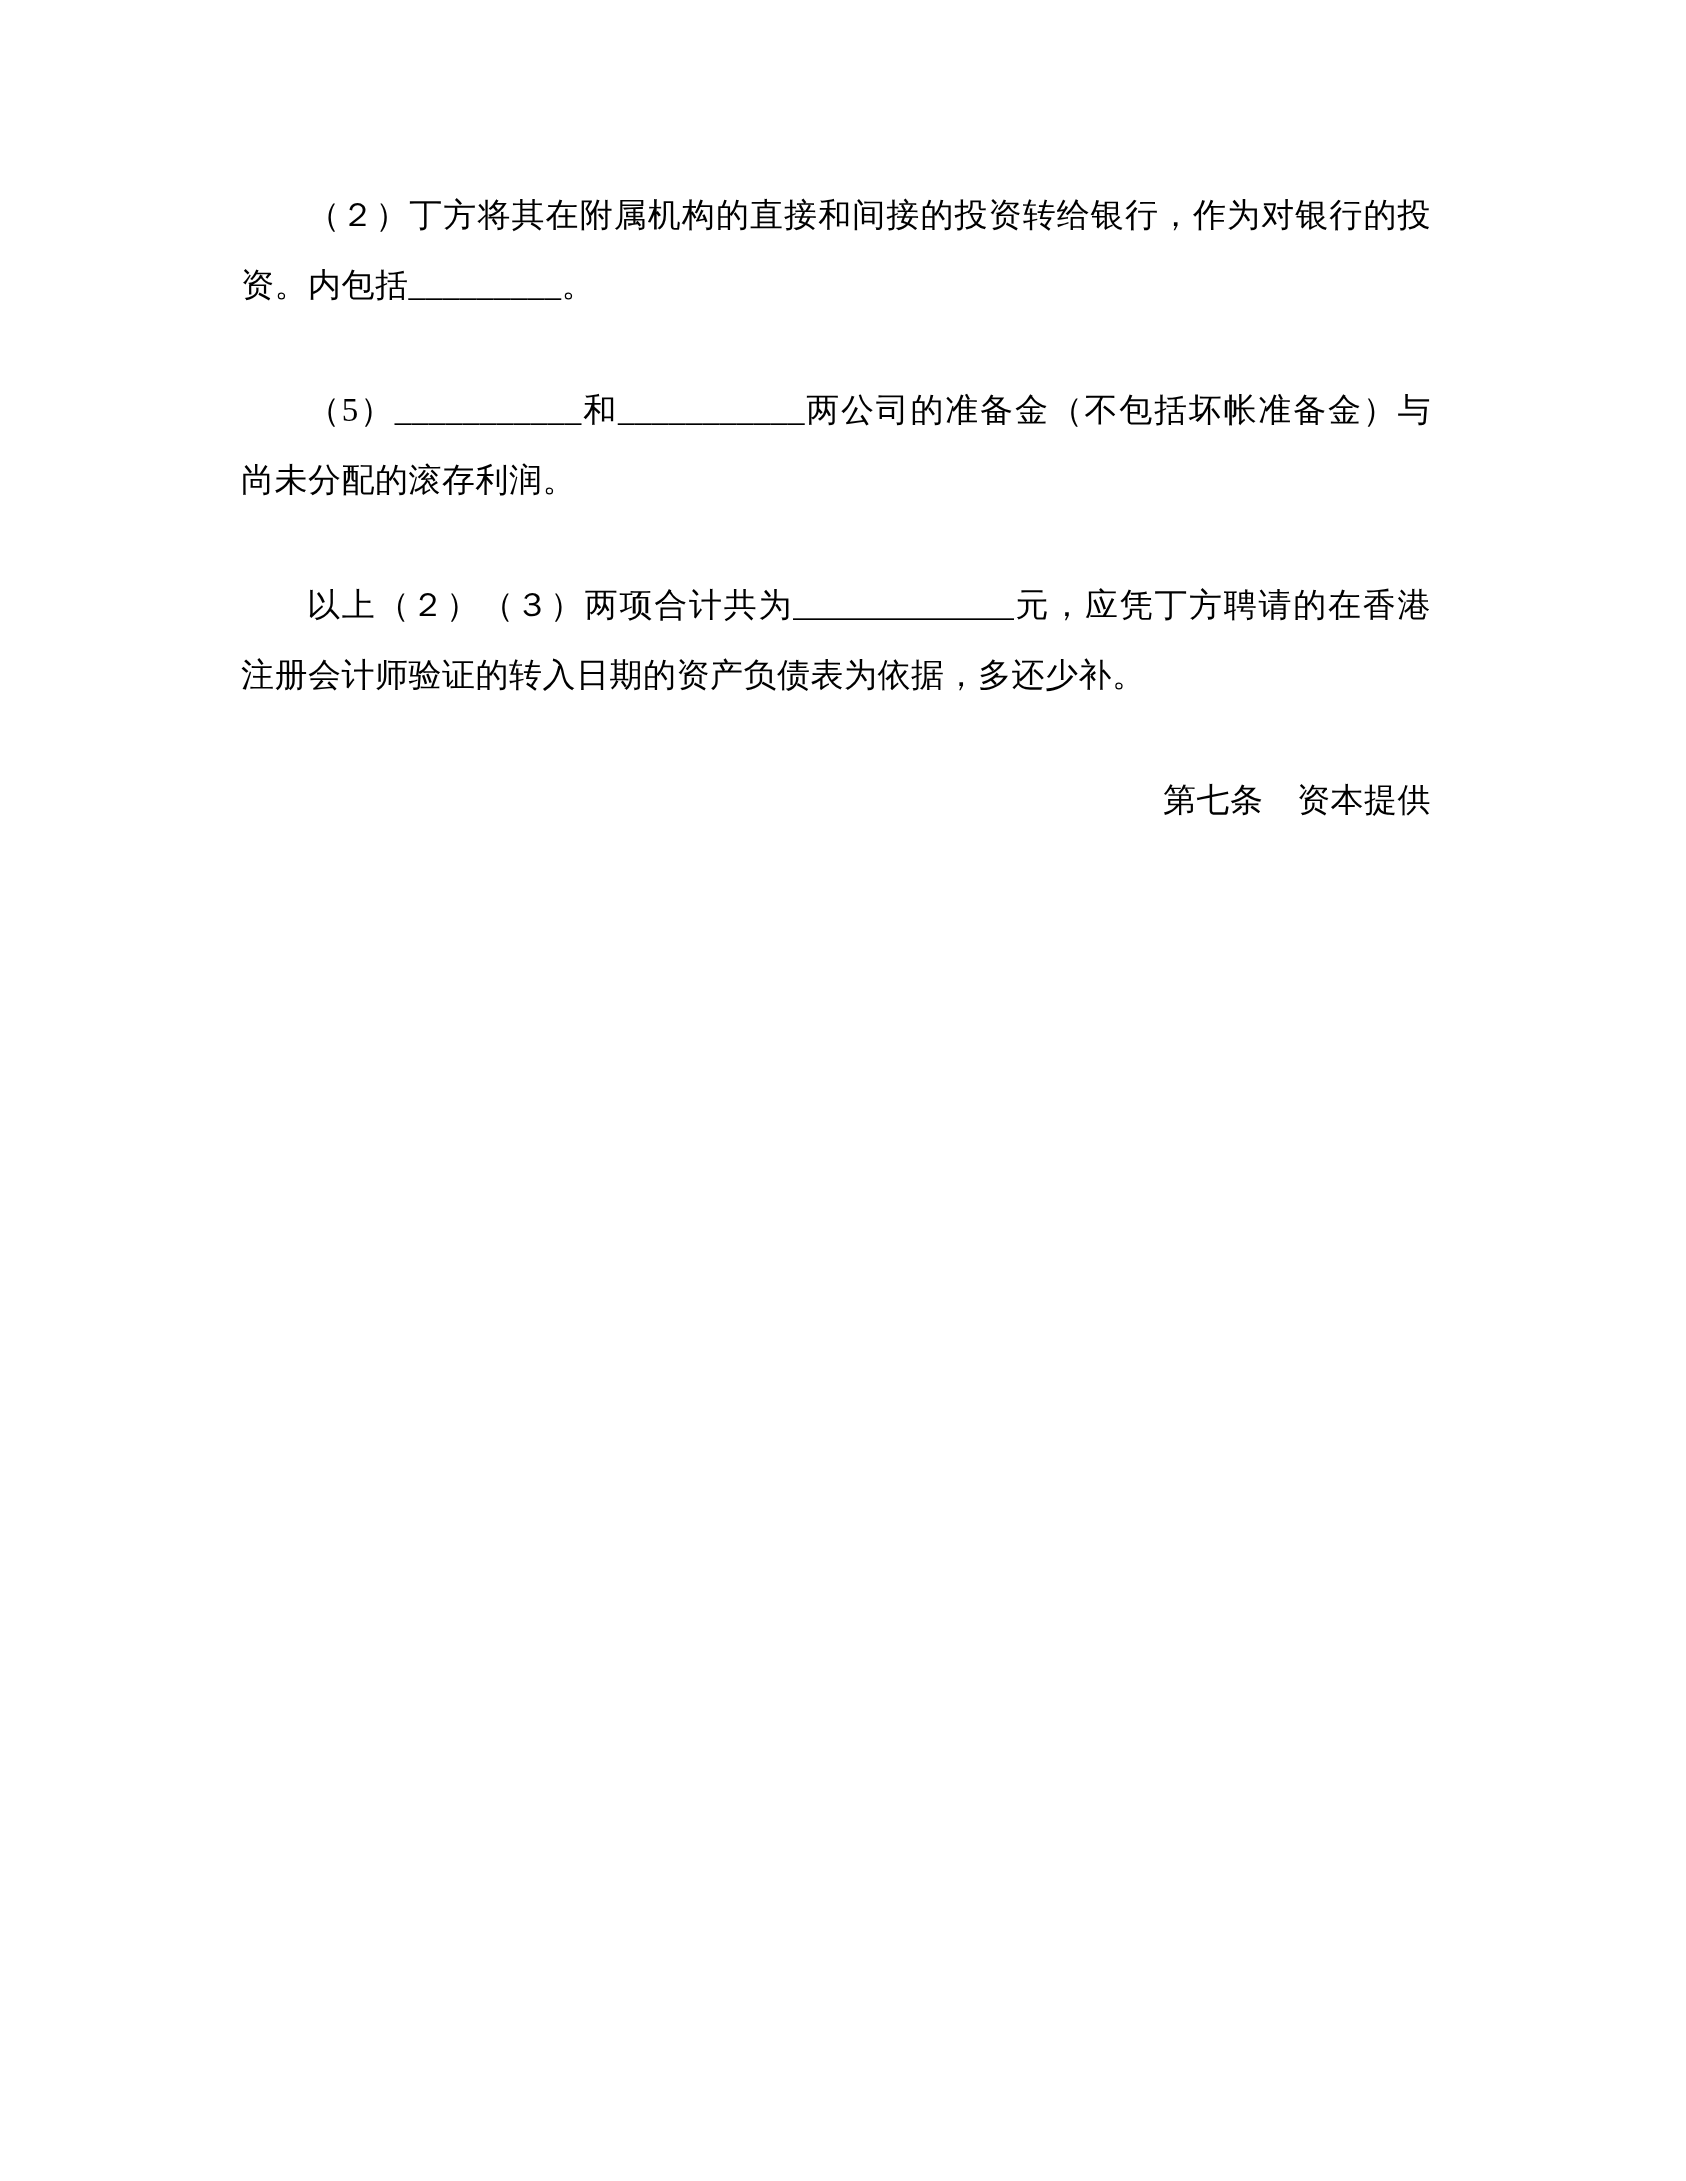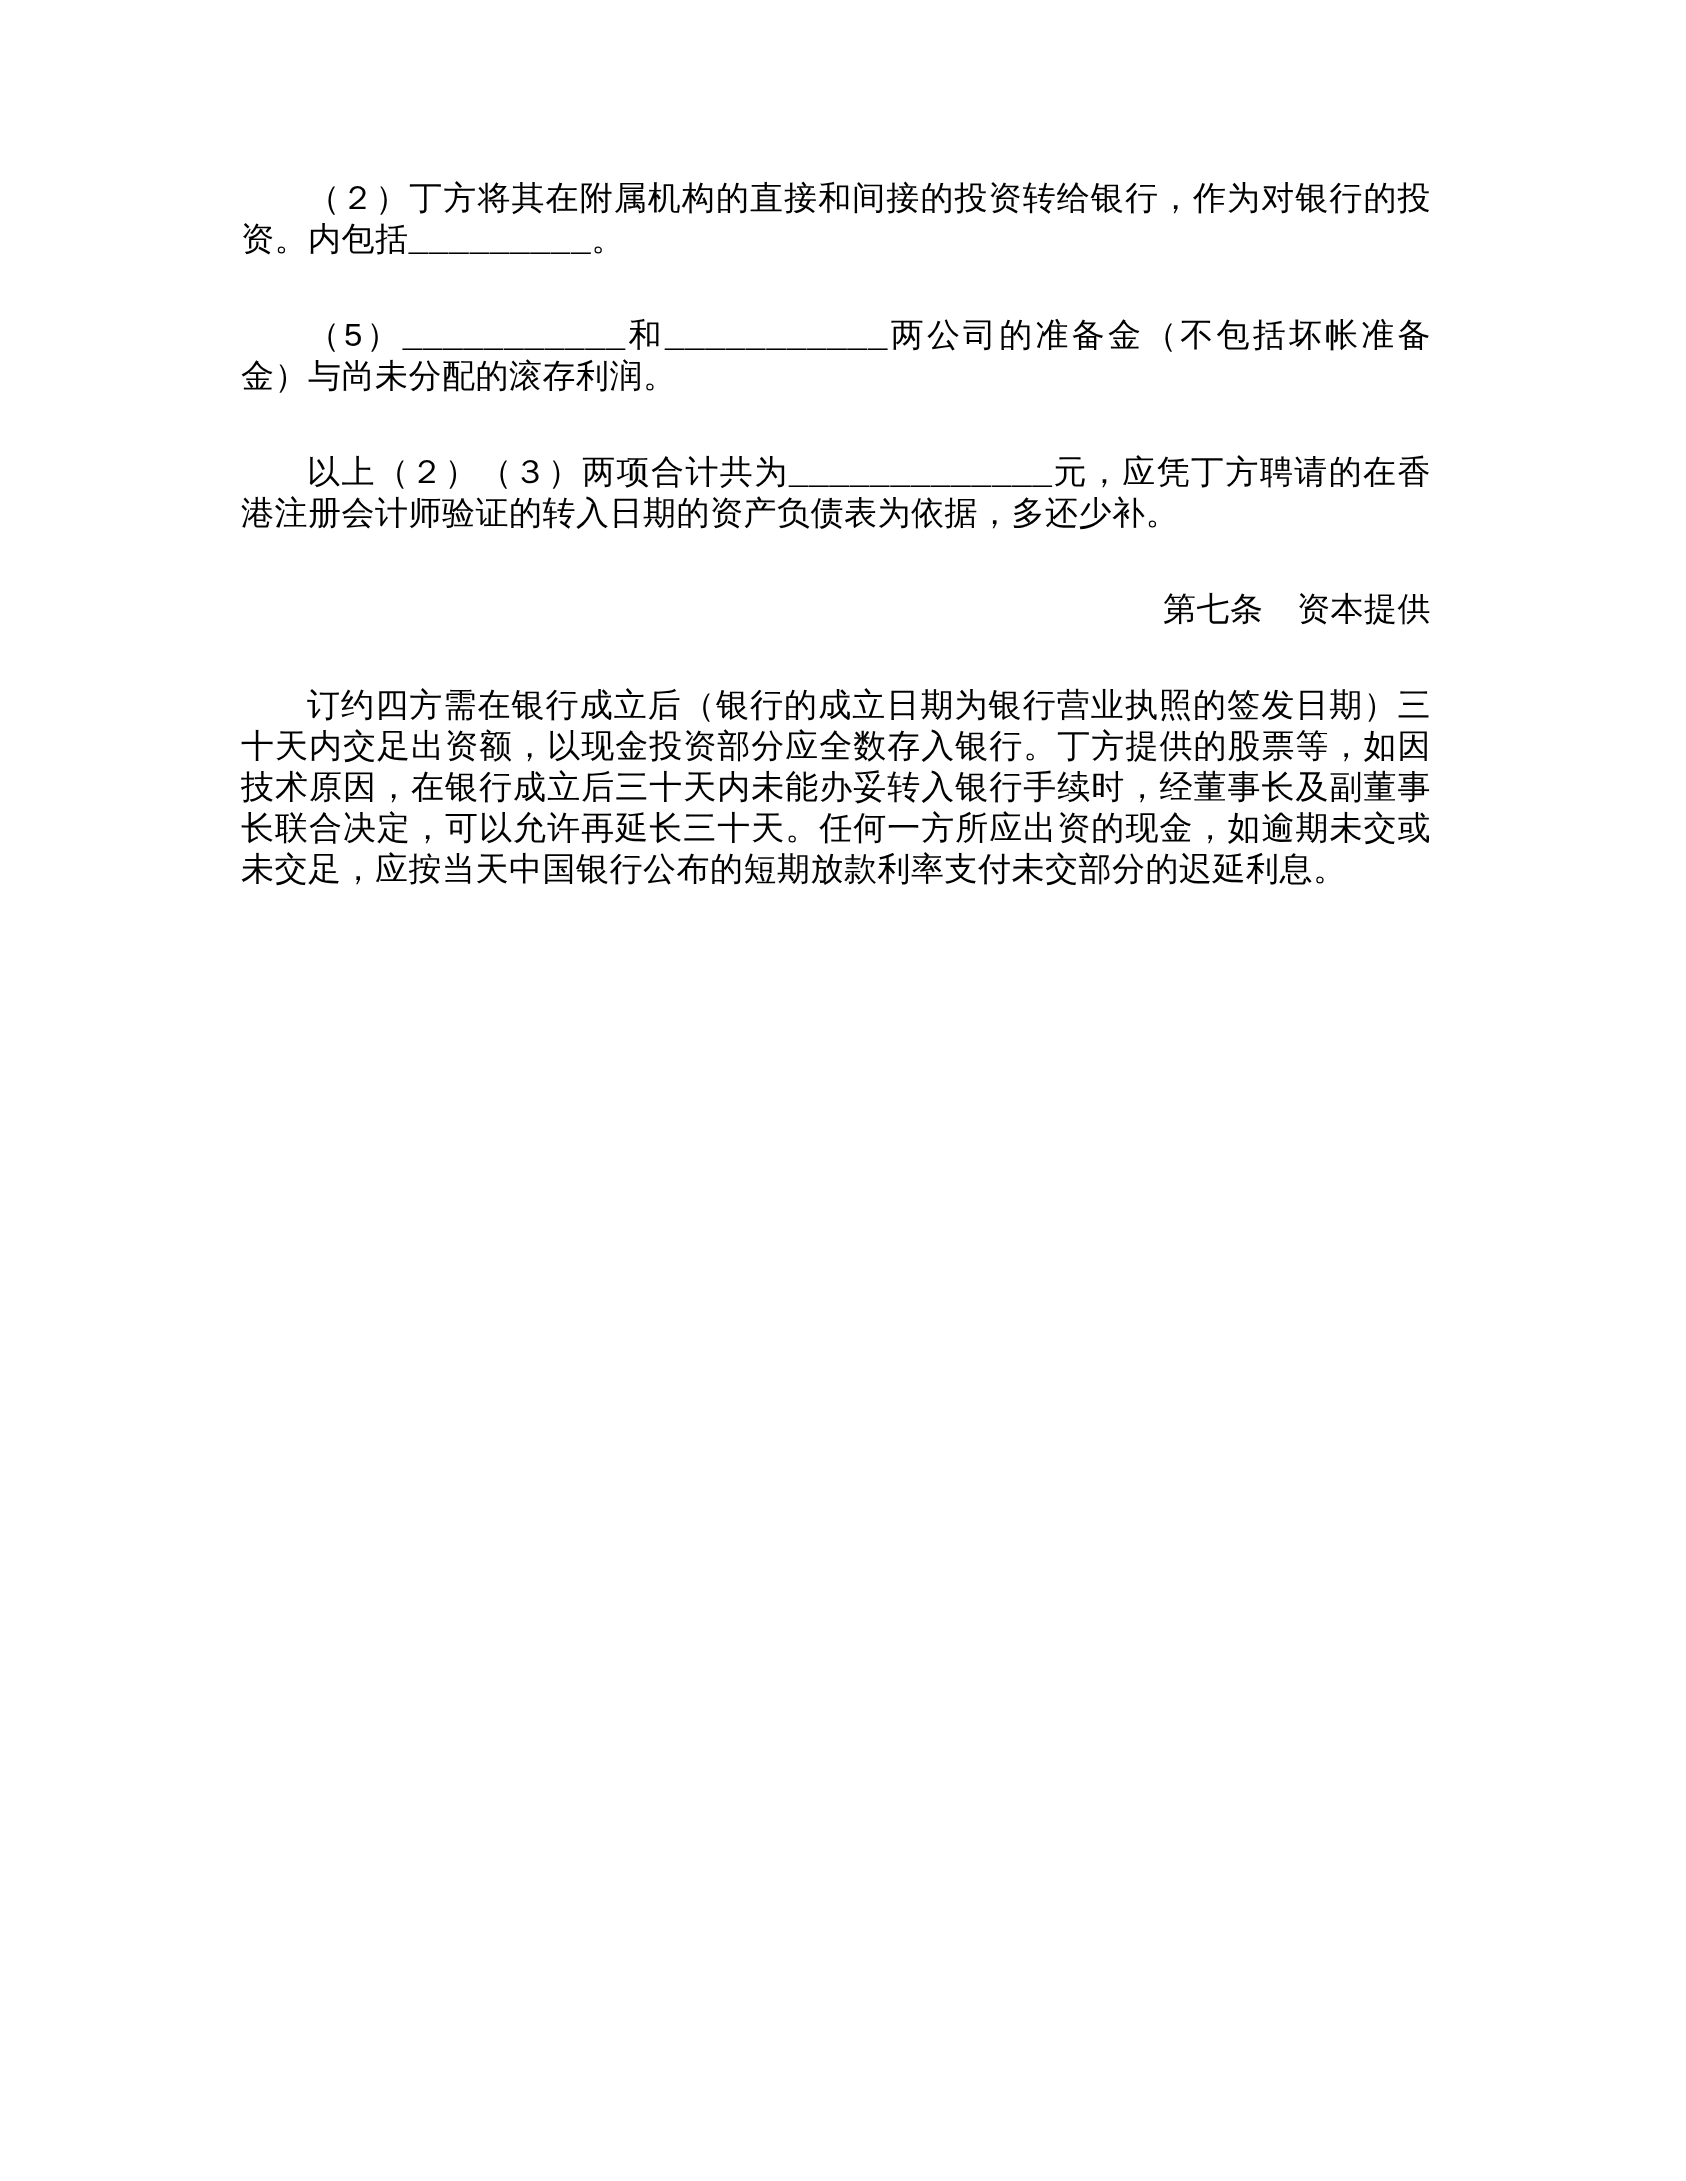--- a/index.html
+++ b/index.html
@@ -14,40 +14,38 @@
     box-sizing: border-box;
     background: #ffffff;
     color: #000000;
     padding: 180px 255px 110px 241px;
     font-family: "Liberation Serif", "DejaVu Serif", serif;
     font-size: 33px;
     overflow: hidden;
   }
   .page p {
     margin: 0 0 55px 0;
-    line-height: 41px;
+    line-height: 70px;
     text-align: justify;
     text-indent: 2em;
     letter-spacing: 0.5px;
     word-break: break-all;
-    font-family: Liberation Mono, monospace;
   }
   .page p.heading {
     text-align: right;
   }
 </style>
 </head>
 <body>
 
 <div class="page">
   <p>（２）丁方将其在附属机构的直接和间接的投资转给银行，作为对银行的投资。内包括_________。</p>
 
   <p>（5）___________和___________两公司的准备金（不包括坏帐准备金）与尚未分配的滚存利润。</p>
 
   <p>以上（２）（３）两项合计共为_____________元，应凭丁方聘请的在香港注册会计师验证的转入日期的资产负债表为依据，多还少补。</p>
 
 
 
   <p class="heading">第七条　资本提供</p>
 
-  <p>订约四方需在银行成立后（银行的成立日期为银行营业执照的签发日期）三十天内交足出资额，以现金投资部分应全数存入银行。丁方提供的股票等，如因技术原因，在银行成立后三十天内未能办妥转入银行手续时，经董事长及副董事长联合决定，可以允许再延长三十天。任何一方所应出资的现金，如逾期未交或未交足，应按当天中国银行公布的短期放款利率支付未交部分的迟延利息。</p>
 </div>
 
 
 </body></html>

